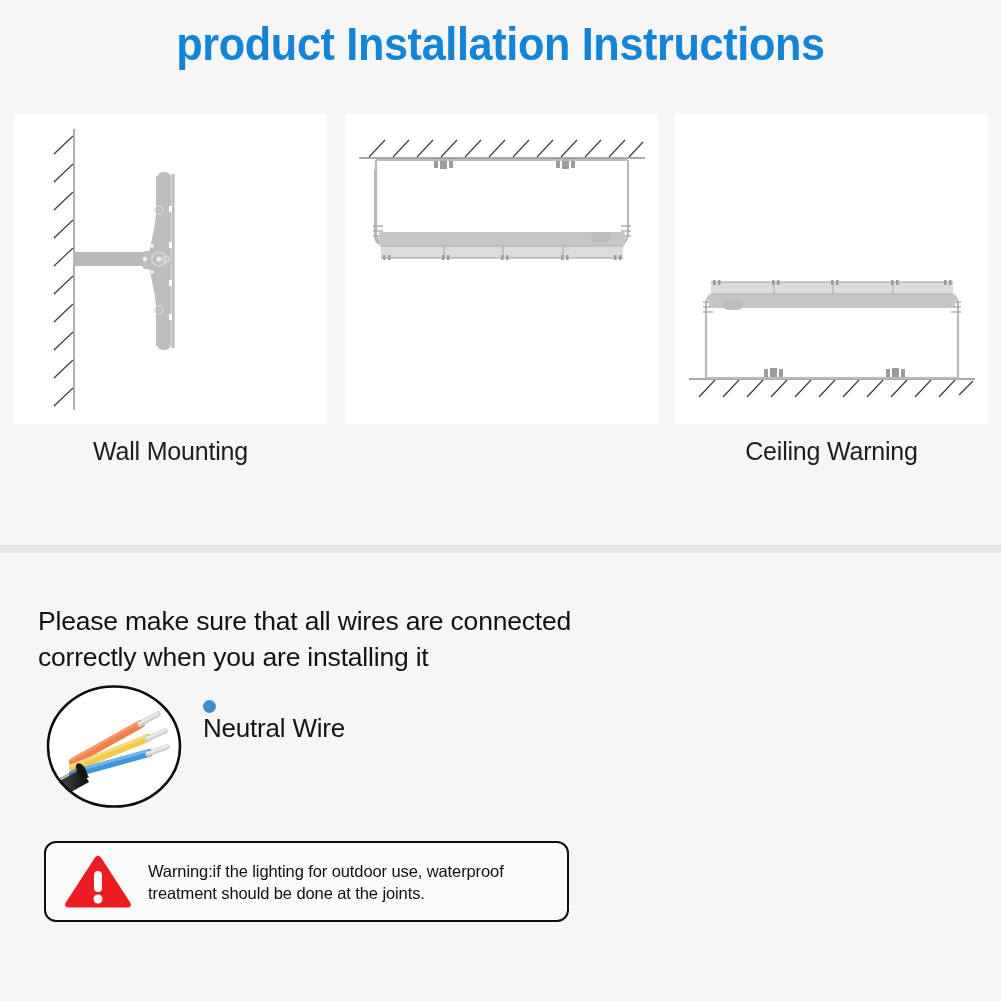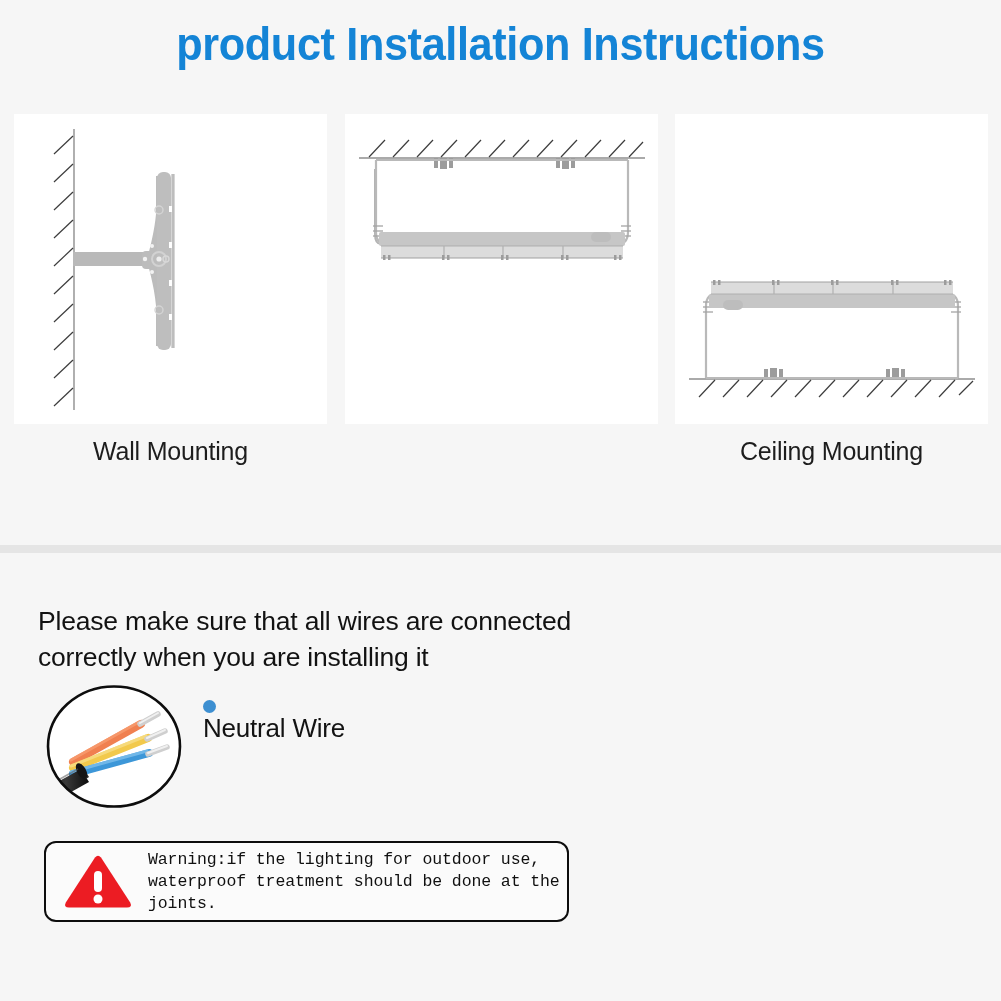--- a/index.html
+++ b/index.html
@@ -152,21 +152,20 @@
     left: 44px;
     top: 841px;
     width: 525px;
     height: 81px;
     border: 2.5px solid #0d0d0d;
     border-radius: 12px;
     background: #fbfbfb;
     display: flex;
     align-items: center;
     padding-left: 16px;
-    font-family: Liberation Mono, monospace;
   }
 
   .warn-triangle {
     flex: 0 0 auto;
     width: 72px;
     height: 60px;
     margin-right: 14px;
   }
 
   .warn-text {
@@ -372,21 +371,21 @@
         </g>
 
         <rect x="48" y="186" width="20" height="10" rx="5" fill="#bdbdbd"></rect>
       </svg>
     </div>
 
   </div>
 
   <div class="captions">
     <div class="caption">Wall Mounting</div>
-    <div class="caption">Ceiling Mounting</div>
+    <div class="caption">Ceiling Warning</div>
   </div>
 
   <div class="lead-text">Please make sure that all wires are connected correctly when you are installing it</div>
 
   <svg class="cable-circle" viewBox="0 0 138 125">
     <defs>
       <clipPath id="circClip">
         <ellipse cx="69" cy="62.5" rx="66" ry="60"></ellipse>
       </clipPath>
       <linearGradient id="sheathGrad" x1="0" y1="0" x2="1" y2="0">

